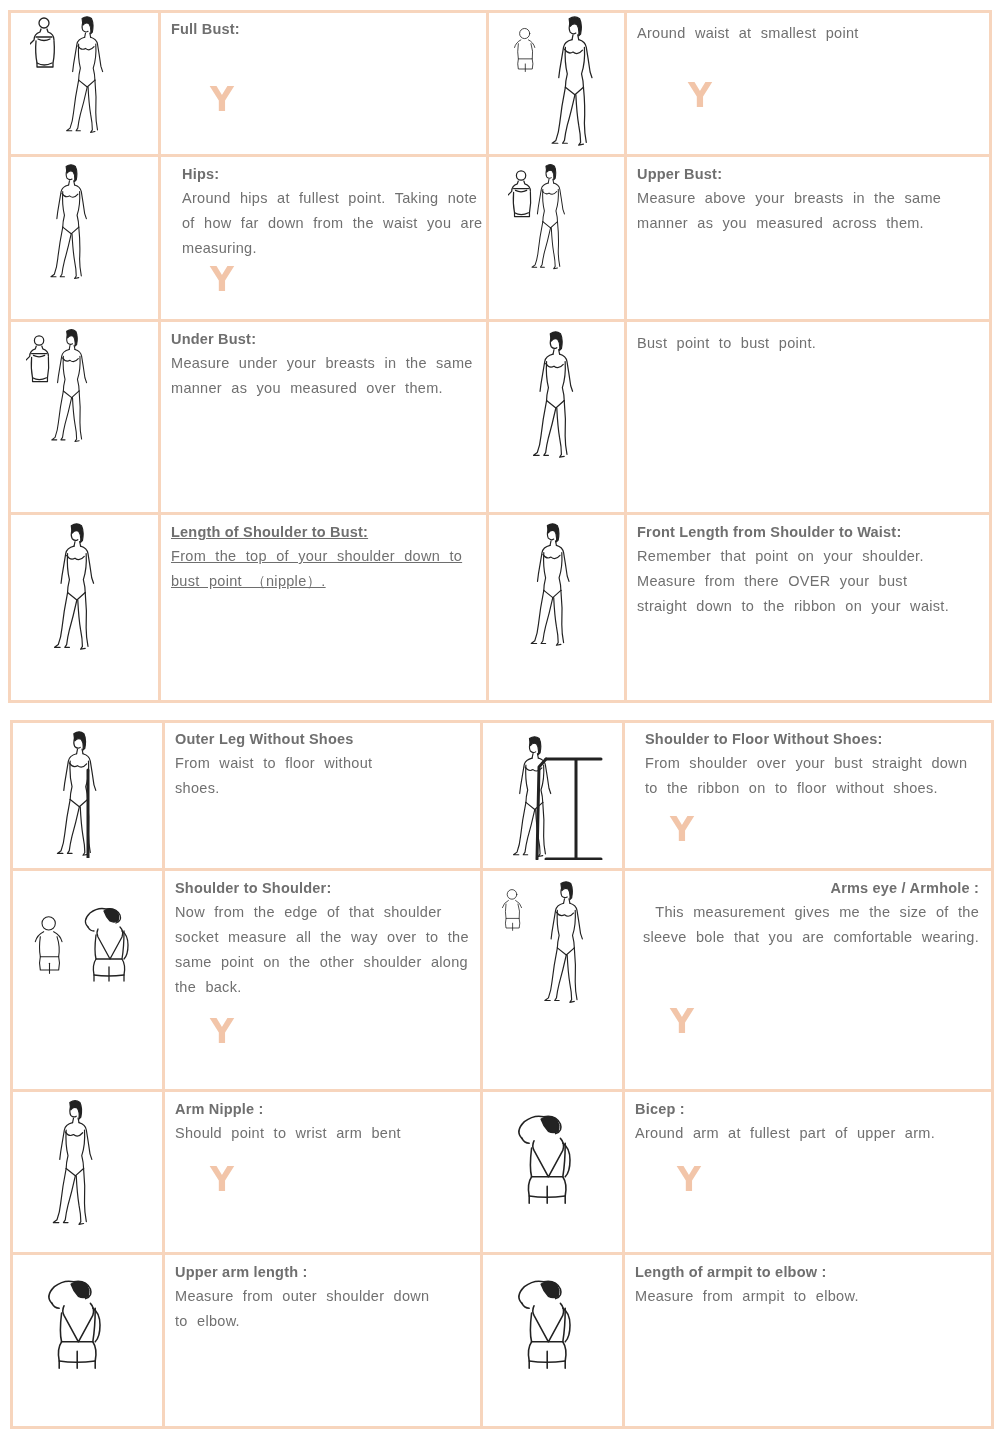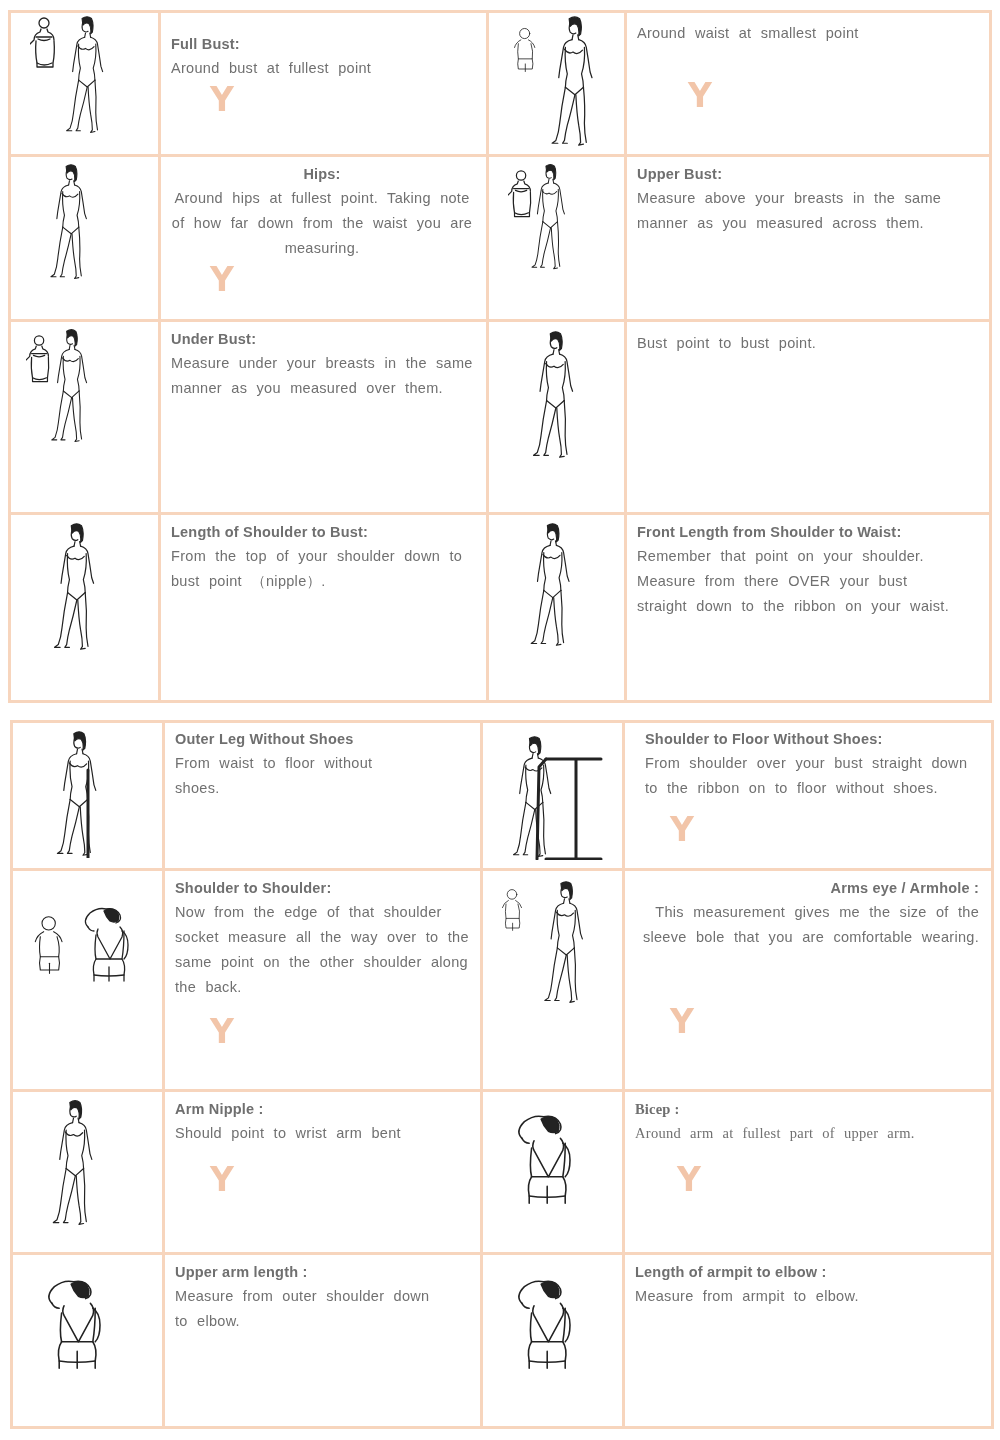--- a/index.html
+++ b/index.html
@@ -77,23 +77,22 @@
 <div class="fig" style="left:30px;top:15px;">
   <svg width="30" height="60">
       <use href="#mini"></use>
     </svg>
 </div>
 <div class="fig" style="left:58px;top:15px;">
   <svg width="55" height="120">
       <use href="#woman"></use>
     </svg>
 </div>
-<div class="cell txt" style="left:161px;top:13px;width:325px;margin-top:15px;">
+<div class="cell txt" style="left:161px;top:13px;width:325px;">
   <div class="ttl">Full Bust:</div>
-  <div class="desc">Around bust at fullest point</div>
 </div>
 <div class="ymark" style="left:210px;top:80px;">Y</div>
 
 <div class="fig" style="left:512px;top:15px;">
   <svg width="38" height="70">
       <use href="#back2"></use>
     </svg>
 </div>
 <div class="fig" style="left:543px;top:15px;">
   <svg width="60" height="133">
@@ -103,21 +102,21 @@
 <div class="cell txt" style="left:627px;top:13px;width:360px;">
   <div class="desc">Around waist at smallest point</div>
 </div>
 <div class="ymark" style="left:688px;top:76px;">Y</div>
 
 <div class="fig" style="left:42px;top:163px;">
   <svg width="55" height="118">
       <use href="#woman"></use>
     </svg>
 </div>
-<div class="cell txt" style="left:161px;top:158px;width:320px;text-align:center;">
+<div class="cell txt" style="left:172px;top:158px;width:320px;">
   <div class="ttl">Hips:</div>
   <div class="desc">Around hips at fullest point. Taking note of how far down from the waist you are measuring.</div>
 </div>
 <div class="ymark" style="left:210px;top:260px;">Y</div>
 
 <div class="fig" style="left:508px;top:168px;">
   <svg width="28" height="56">
       <use href="#mini"></use>
     </svg>
 </div>
@@ -153,21 +152,21 @@
 </div>
 <div class="cell txt" style="left:627px;top:323px;width:360px;">
   <div class="desc">Bust point to bust point.</div>
 </div>
 
 <div class="fig" style="left:46px;top:522px;">
   <svg width="58" height="130">
       <use href="#woman"></use>
     </svg>
 </div>
-<div class="cell txt" style="left:161px;top:516px;width:320px;">
+<div class="cell txt" style="left:161px;top:516px;width:320px;text-decoration:underline;">
   <div class="ttl">Length of Shoulder to  Bust:</div>
   <div class="desc">From the top of your shoulder down to bust point （nipple）.</div>
 </div>
 
 <div class="fig" style="left:522px;top:522px;">
   <svg width="58" height="126">
       <use href="#woman"></use>
     </svg>
 </div>
 <div class="cell txt" style="left:627px;top:516px;width:330px;">
@@ -250,21 +249,21 @@
   <div class="ttl">Arm Nipple :</div>
   <div class="desc">Should point to wrist arm bent</div>
 </div>
 <div class="ymark" style="left:210px;top:1160px;">Y</div>
 
 <div class="fig" style="left:510px;top:1110px;">
   <svg width="72" height="100">
       <use href="#back"></use>
     </svg>
 </div>
-<div class="cell txt" style="left:625px;top:1093px;width:362px;font-family:Liberation Serif, serif;">
+<div class="cell txt" style="left:625px;top:1093px;width:362px;">
   <div class="ttl">Bicep :</div>
   <div class="desc">Around arm at fullest part of upper arm.</div>
 </div>
 <div class="ymark" style="left:677px;top:1160px;">Y</div>
 
 <div class="fig" style="left:40px;top:1275px;">
   <svg width="72" height="100">
       <use href="#back"></use>
     </svg>
 </div>

